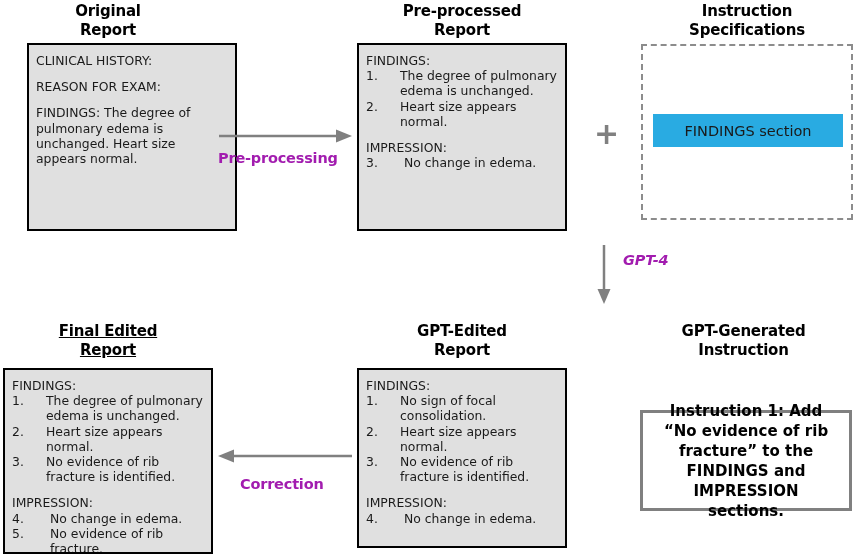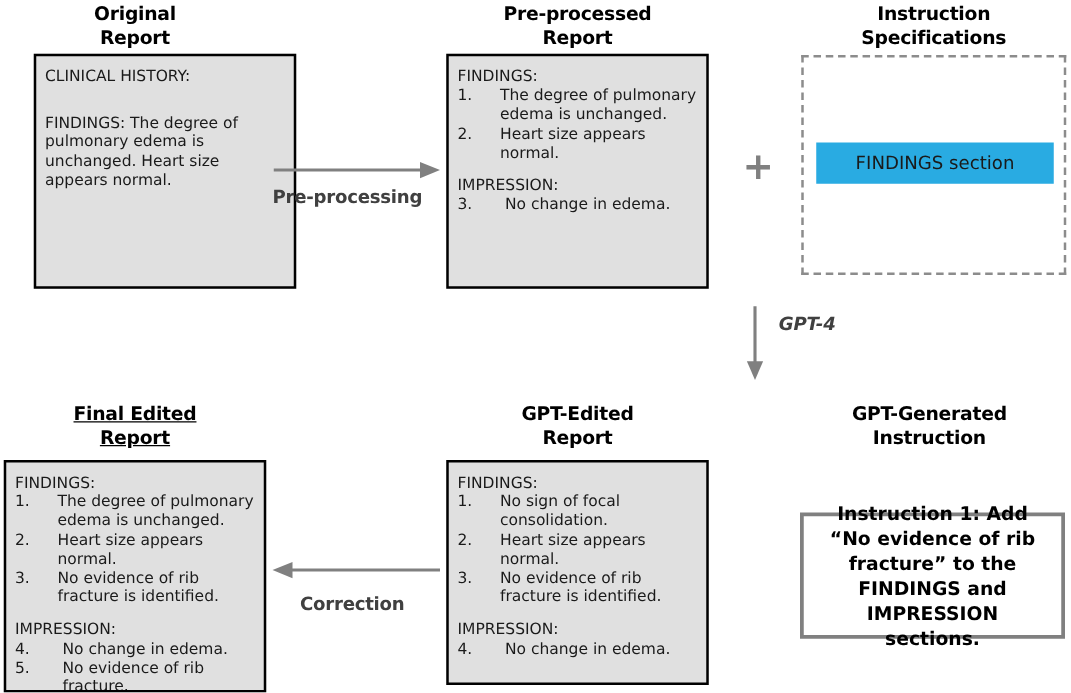--- a/index.html
+++ b/index.html
@@ -80,21 +80,21 @@
     color:#000000;
     padding:6px 10px;
   }
 
   
   .arrow-svg{position:absolute;overflow:visible;}
   .arrow-label{
     position:absolute;
     font-weight:bold;
     font-size:14.5px;
-    color:#404040;
+    color:#a21caf;
     white-space:nowrap;
     letter-spacing:-0.2px;
   }
   .plus-sign{
     position:absolute;
     font-size:30px;
     font-weight:bold;
     color:#808080;
     line-height:1;
   }
@@ -103,20 +103,21 @@
 <body>
 
 <div class="heading" style="left:3px;top:2px;width:210px;">
   <div>Original</div>
   <div>Report</div>
 </div>
 
 <div class="report-box" style="left:3px;top:43px;width:210px;height:188px;margin-left:24px;">
   <div class="rb-para">CLINICAL HISTORY:</div>
   <div class="rb-blank"></div>
+  <div class="rb-para">REASON FOR EXAM:</div>
   <div class="rb-blank"></div>
   <div class="rb-para">FINDINGS: The degree of pulmonary edema is unchanged. Heart size appears normal.</div>
   <div class="rb-blank"></div>
 </div>
 
 <svg class="arrow-svg" style="left:219px;top:128px;" width="134" height="16" viewBox="0 0 134 16">
   <line x1="0" y1="8" x2="120" y2="8" stroke="#808080" stroke-width="2.5"></line>
   <polygon points="133,8 117,1.5 117,14.5" fill="#808080"></polygon>
 </svg>
 <div class="arrow-label" style="left:218px;top:150px;">Pre-processing</div>

